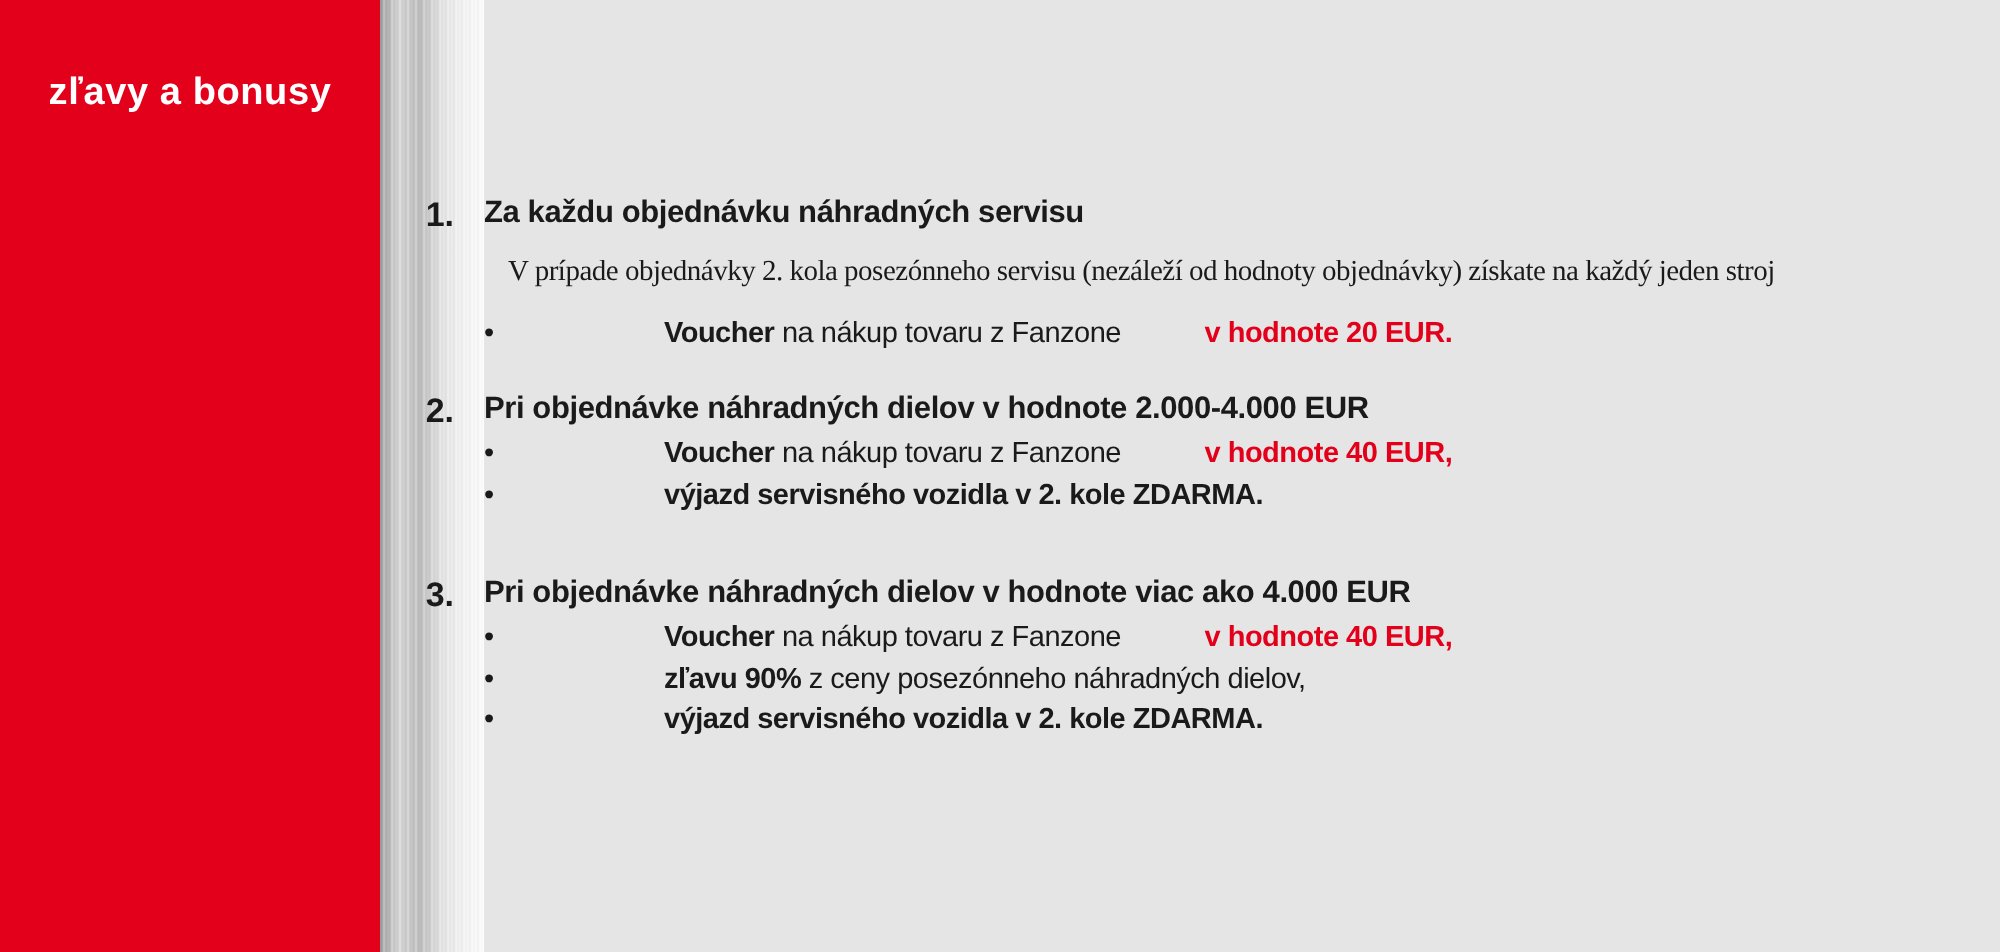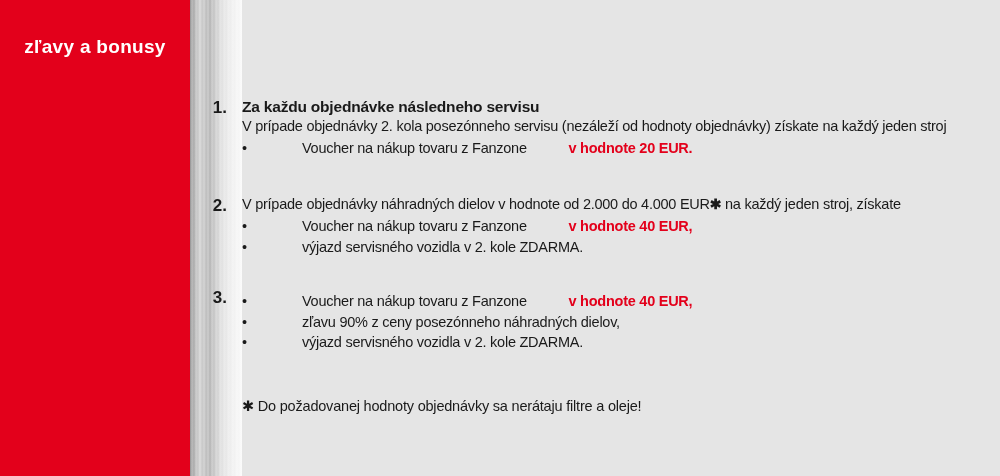--- a/index.html
+++ b/index.html
@@ -83,21 +83,22 @@
     font-weight: bold;
     color: #1a1a1a;
     letter-spacing: -0.2px;
     margin: 0 0 2px 0;
   }
   .item-desc {
     font-size: 14.5px;
     color: #1a1a1a;
     letter-spacing: -0.25px;
     line-height: 1.18;
-    margin: 0;
+    margin: 12px;
+    font-family: Liberation Serif, serif;
   }
   .bullets {
     margin: 3px 0 0 0;
     padding: 0;
     list-style: none;
   }
   .bullets li {
     position: relative;
     padding-left: 60px;
     font-size: 14.5px;
@@ -106,21 +107,22 @@
     line-height: 1.42;
   }
   .bullets li .dot {
     position: absolute;
     left: 0px;
     top: 0px;
     font-size: 14.5px;
     color: #1a1a1a;
   }
   .b {
-    font-weight: normal;
+    font-weight: bold;
+    margin-left: 30px;
   }
   .red {
     color: #e3001b;
     font-weight: bold;
     margin-left: 38px;
   }
   .sup {
     color: #1a1a1a;
     font-weight: bold;
     font-size: 14px;
@@ -142,59 +144,59 @@
   <div class="left-panel">
     <div class="panel-title">zľavy a bonusy</div>
   </div>
 
   <div class="metal-strip"></div>
 
   <div class="content">
 
     <div class="item" style="top:98px;">
       <div class="item-num">1.</div>
-      <div class="item-title">Za každu objednávke následneho servisu</div>
+      <div class="item-title">Za každu objednávku náhradných servisu</div>
       <div class="item-desc">V prípade objednávky 2. kola posezónneho servisu (nezáleží od hodnoty objednávky) získate na každý jeden stroj</div>
       <ul class="bullets">
         <li>
           <span class="dot">•</span>
           <span class="b">Voucher</span><span> na nákup tovaru z Fanzone </span><span class="red">v hodnote 20 EUR.</span>
         </li>
       </ul>
     </div>
 
     <div class="item" style="top:196px;">
       <div class="item-num">2.</div>
-      <div class="item-desc"><span>V prípade objednávky náhradných dielov v hodnote od 2.000 do 4.000 EUR</span><span class="sup">✱</span><span> na každý jeden stroj, získate</span></div>
+      <div class="item-title">Pri objednávke náhradných dielov v hodnote 2.000-4.000 EUR</div>
       <ul class="bullets">
         <li>
           <span class="dot">•</span>
           <span class="b">Voucher</span><span> na nákup tovaru z Fanzone </span><span class="red">v hodnote 40 EUR,</span>
         </li>
         <li>
           <span class="dot">•</span>
           <span class="b">výjazd servisného vozidla v 2. kole ZDARMA.</span>
         </li>
       </ul>
     </div>
 
     <div class="item" style="top:288px;">
       <div class="item-num">3.</div>
+      <div class="item-title">Pri objednávke náhradných dielov v hodnote viac ako 4.000 EUR</div>
       <ul class="bullets">
         <li>
           <span class="dot">•</span>
           <span class="b">Voucher</span><span> na nákup tovaru z Fanzone </span><span class="red">v hodnote 40 EUR,</span>
         </li>
         <li>
           <span class="dot">•</span>
           <span class="b">zľavu 90%</span><span> z ceny posezónneho náhradných dielov,</span>
         </li>
         <li>
           <span class="dot">•</span>
           <span class="b">výjazd servisného vozidla v 2. kole ZDARMA.</span>
         </li>
       </ul>
     </div>
 
-    <div class="footnote">✱ Do požadovanej hodnoty objednávky sa nerátaju filtre a oleje!</div>
 
   </div>
 </div>
 
 </body></html>

